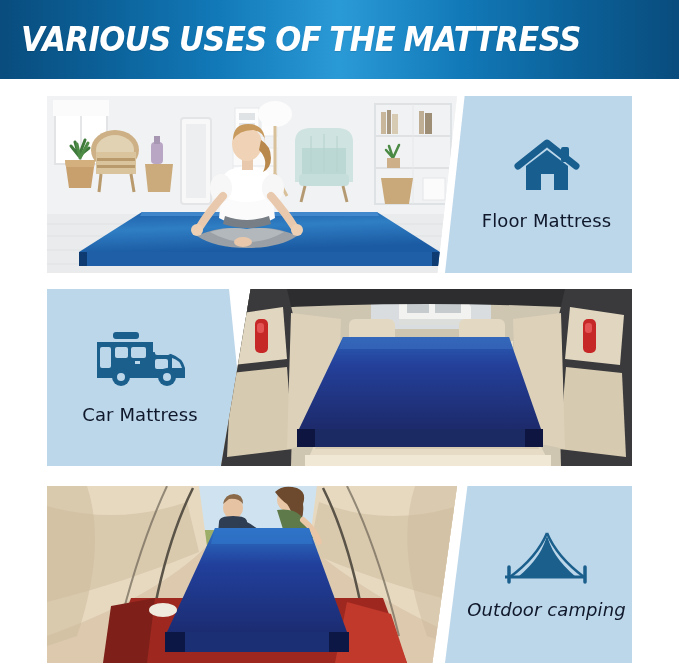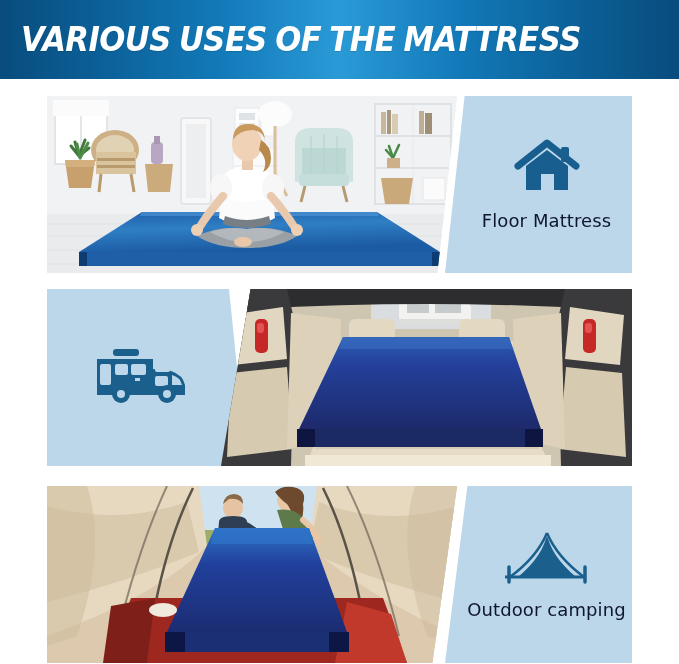--- a/index.html
+++ b/index.html
@@ -90,20 +90,21 @@
   #photo-camping {
     left: 0; width: 410px;
     -webkit-clip-path: polygon(0 0, 100% 0, 94% 100%, 0 100%);
     clip-path: polygon(0 0, 100% 0, 94% 100%, 0 100%);
   }
   #label-camping {
     left: 398px; width: 187px;
     background: #bcd6ea;
     -webkit-clip-path: polygon(12% 0, 100% 0, 100% 100%, 0 100%);
     clip-path: polygon(12% 0, 100% 0, 100% 100%, 0 100%);
+    font-style: italic;
   }
 
   
   .label-inner {
     position: absolute;
     left: 0; top: 0;
     width: 100%; height: 100%;
     display: flex;
     flex-direction: column;
     align-items: center;
@@ -324,20 +325,21 @@
           <rect x="44" y="31" width="5" height="3" fill="#bcd6ea"></rect>
           <rect x="64" y="16" width="15" height="9" rx="2" fill="#bcd6ea"></rect>
           <rect x="64" y="29" width="13" height="10" rx="2" fill="#bcd6ea"></rect>
           <path d="M81 28 Q89 30 91 38 L81 38 Z" fill="#bcd6ea"></path>
           <circle cx="30" cy="47" r="9" fill="#1b5f8c"></circle>
           <circle cx="30" cy="47" r="4" fill="#bcd6ea"></circle>
           <circle cx="76" cy="47" r="9" fill="#1b5f8c"></circle>
           <circle cx="76" cy="47" r="4" fill="#bcd6ea"></circle>
         </svg>
       </span>
+      <span class="label-text">Car Mattress</span>
     </div>
   </div>
 
   <div class="panel-photo" id="photo-car">
     <div class="scene" id="scene-car">
       <svg class="scene-svg" viewBox="0 0 411 177" preserveAspectRatio="none">
 
         <rect x="0" y="0" width="411" height="177" fill="#cfc6b2"></rect>
         <rect x="0" y="0" width="60" height="70" fill="#b8c4bc"></rect>
         <rect x="352" y="0" width="59" height="70" fill="#9fae9e"></rect>

